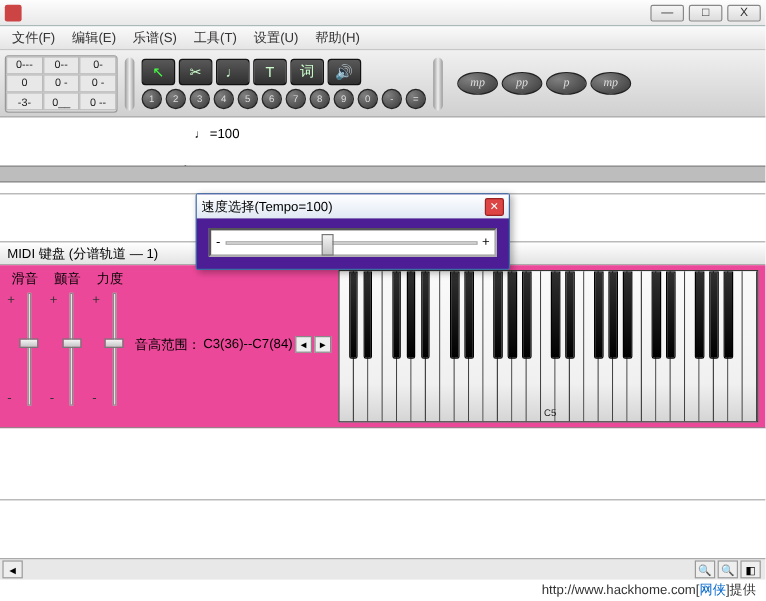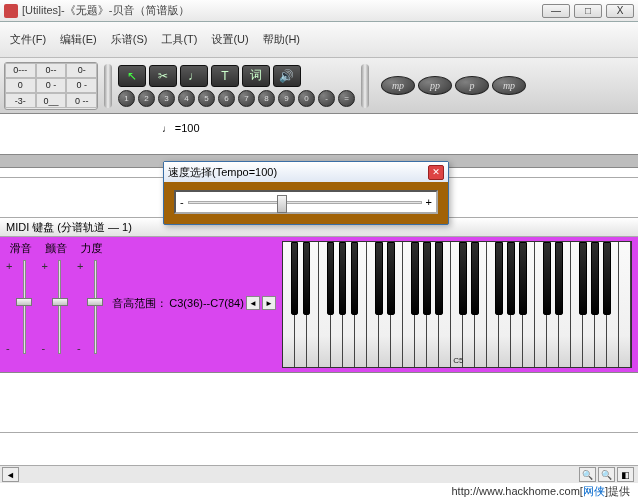--- a/index.html
+++ b/index.html
@@ -2,45 +2,45 @@
 <html><head>
 <meta charset="utf-8">
 <style>
 *{box-sizing:border-box;margin:0;padding:0;font-family:"Microsoft YaHei","SimSun",Arial,sans-serif;font-size:11px;}
 body{width:638px;height:501px;background:#fff;overflow:hidden;position:relative;}
 .titlebar{height:22px;background:linear-gradient(#fdfdfd,#e8e8e8);border-bottom:1px solid #9aa;display:flex;align-items:center;padding:0 4px;}
 .titlebar .icon{width:14px;height:14px;background:#c44;border-radius:2px;margin-right:4px;}
 .titlebar .title{color:#444;font-size:11px;}
 .titlebar .winbtns{margin-left:auto;display:flex;gap:4px;}
 .winbtn{width:28px;height:14px;border:1px solid #888;border-radius:2px;background:linear-gradient(#f5f5f5,#ddd);display:flex;align-items:center;justify-content:center;font-size:10px;color:#333;cursor:pointer;}
-.menubar{height:36px;background:linear-gradient(#fafafa,#e5e5e5);display:flex;align-items:center;padding:0 4px;gap:2px;border-bottom:1px solid #bbb;}
+.menubar{height:20px;background:linear-gradient(#fafafa,#e5e5e5);display:flex;align-items:center;padding:0 4px;gap:2px;border-bottom:1px solid #bbb;}
 .menuitem{padding:2px 6px;color:#333;cursor:pointer;}
 .toolbar{height:56px;background:linear-gradient(#f0f0f0,#d0d0d0);border-bottom:1px solid #888;display:flex;align-items:center;padding:4px;gap:6px;}
 .numgrid{width:94px;height:48px;background:#e8e8e8;border:1px solid #999;border-radius:3px;display:grid;grid-template-columns:repeat(3,1fr);grid-template-rows:repeat(3,1fr);}
 .numcell{border:1px solid #bbb;display:flex;align-items:center;justify-content:center;font-size:9px;color:#222;cursor:pointer;}
 .divider{width:8px;height:44px;background:linear-gradient(90deg,#999,#eee,#999);border-radius:4px;}
 .toolbtns{display:flex;flex-direction:column;gap:3px;}
 .toolrow{display:flex;gap:3px;align-items:center;}
 .sqbtn{width:28px;height:22px;background:linear-gradient(#585858,#303030);border:1px solid #111;border-radius:3px;display:flex;align-items:center;justify-content:center;color:#cfc;cursor:pointer;font-size:12px;}
 .sqbtn.green{color:#4f4;}
 .circbtn{width:17px;height:17px;background:radial-gradient(circle at 30% 30%,#808080,#383838);border:1px solid #222;border-radius:50%;display:flex;align-items:center;justify-content:center;color:#ddd;font-size:8px;cursor:pointer;}
 .dynbtns{display:flex;flex-direction:column;gap:20px;margin-left:6px;}
 .dynbtn{width:34px;height:19px;background:radial-gradient(ellipse at 30% 30%,#808080,#383838);border:1px solid #222;border-radius:50%/50%;display:flex;align-items:center;justify-content:center;color:#ddd;font-style:italic;font-family:serif;font-size:10px;cursor:pointer;}
 .scorearea{height:64px;background:#fff;position:relative;border-bottom:1px solid #aaa;}
 .tempo{position:absolute;top:8px;left:162px;font-size:10px;color:#000;}
 .ruler{position:absolute;left:0;right:0;top:40px;height:14px;background:#bdbdbd;border-top:1px solid #888;border-bottom:1px solid #888;}
 .barnum{position:absolute;top:38px;left:150px;font-style:italic;font-family:serif;font-size:14px;}
-.tempo-dialog{position:absolute;top:161px;left:163px;width:286px;height:64px;background:#a16207;border:1px solid #3a6ea5;border-radius:2px;box-shadow:2px 2px 6px rgba(0,0,0,.3);z-index:50;}
+.tempo-dialog{position:absolute;top:161px;left:163px;width:262px;height:64px;background:#4c1d95;border:1px solid #3a6ea5;border-radius:2px;box-shadow:2px 2px 6px rgba(0,0,0,.3);z-index:50;}
 .td-title{height:20px;background:linear-gradient(#fff,#e0e8f4);display:flex;align-items:center;padding:0 4px;font-size:11px;}
 .td-close{margin-left:auto;width:16px;height:15px;background:#d44;color:#fff;display:flex;align-items:center;justify-content:center;border:1px solid #922;border-radius:2px;font-size:9px;cursor:pointer;}
 .slider-wrap{margin:8px 10px;height:24px;border:2px inset #aaa;background:#fff;display:flex;align-items:center;padding:0 4px;}
 .slider-track{flex:1;height:3px;background:#e4e4e4;border:1px solid #aaa;position:relative;margin:0 4px;}
 .slider-thumb{position:absolute;top:-7px;left:38%;width:10px;height:18px;background:linear-gradient(#f5f5f5,#c5c5c5);border:1px solid #777;}
 .midihdr{height:20px;background:linear-gradient(#fff,#e3e3e3);display:flex;align-items:center;padding:0 6px;border-top:1px solid #aaa;border-bottom:1px solid #aaa;font-size:11px;margin-top:39px;}
-.kbpanel{height:136px;background:#d946ef;display:flex;padding:4px 6px;gap:6px;border-bottom:1px solid #888;}
+.kbpanel{height:136px;background:#ec4899;display:flex;padding:4px 6px;gap:6px;border-bottom:1px solid #888;}
 .slgroup{display:flex;flex-direction:column;align-items:center;}
 .slgroup .lbl{font-size:11px;margin-bottom:4px;}
 .vslider{width:22px;height:94px;position:relative;display:flex;justify-content:center;}
 .vtrack{width:3px;height:100%;background:#e4e4e4;border:1px solid #888;}
 .vthumb{position:absolute;top:40%;width:16px;height:8px;background:linear-gradient(#f5f5f5,#c5c5c5);border:1px solid #777;}
 .pm{display:flex;flex-direction:column;justify-content:space-between;height:94px;font-size:11px;color:#333;}
 .kbright{flex:1;display:flex;}
 .rangehdr{display:flex;justify-content:flex-end;align-items:center;gap:2px;font-size:11px;margin-bottom:3px;padding-right:6px;}
 .arrow{width:14px;height:14px;border:1px solid #888;background:#eee;display:flex;align-items:center;justify-content:center;font-size:8px;cursor:pointer;}
 .piano{flex:1;position:relative;background:#f0f0f0;border:1px solid #333;overflow:hidden;text-decoration:underline;}
@@ -52,21 +52,20 @@
 .bottombar{position:absolute;left:0;right:0;bottom:18px;height:18px;background:#e8e8e8;border-top:1px solid #aaa;display:flex;align-items:center;padding-right:4px;}
 .sbbtn{width:17px;height:15px;border:1px solid #999;background:#eee;display:flex;align-items:center;justify-content:center;font-size:9px;margin-left:2px;cursor:pointer;}
 .credit{position:absolute;bottom:2px;right:8px;font-size:11px;color:#333;}
 .credit .blue{color:#06c;}
 </style>
 </head>
 <body>
 
 <div class="titlebar">
   <div class="icon"></div>
-  <div class="title">[Utilites]-《无题》-贝音（简谱版）</div>
   <div class="winbtns">
     <div class="winbtn">—</div>
     <div class="winbtn">□</div>
     <div class="winbtn">X</div>
   </div>
 </div>
 
 <div class="menubar">
   <div class="menuitem">文件(F)</div>
   <div class="menuitem">编辑(E)</div>

